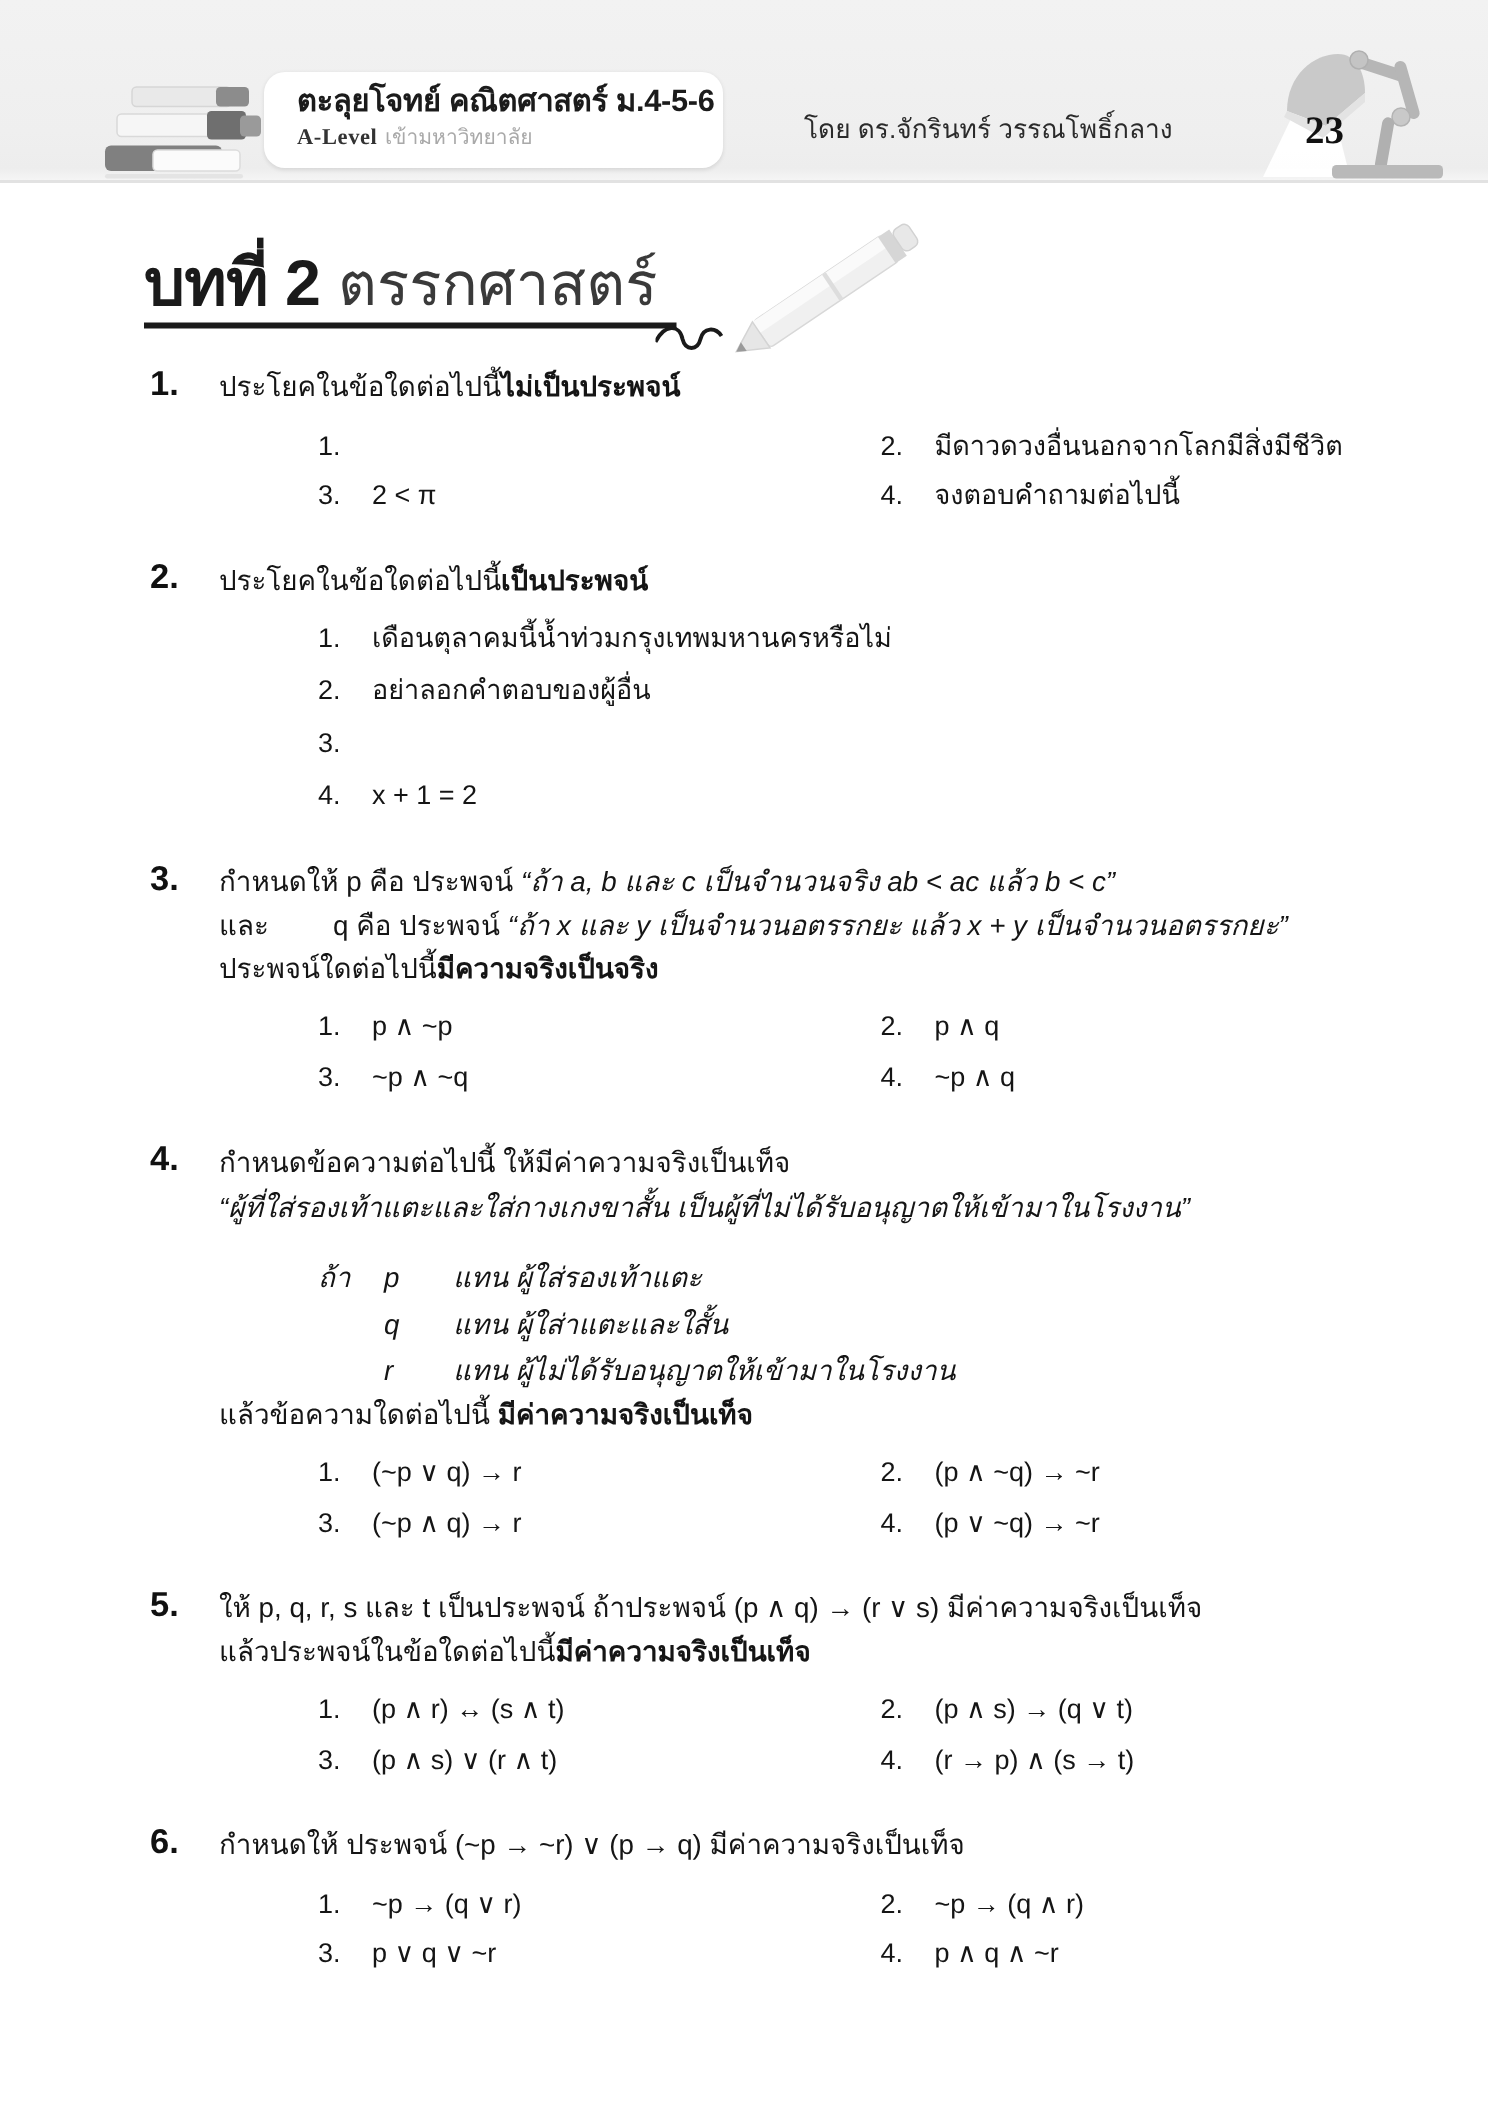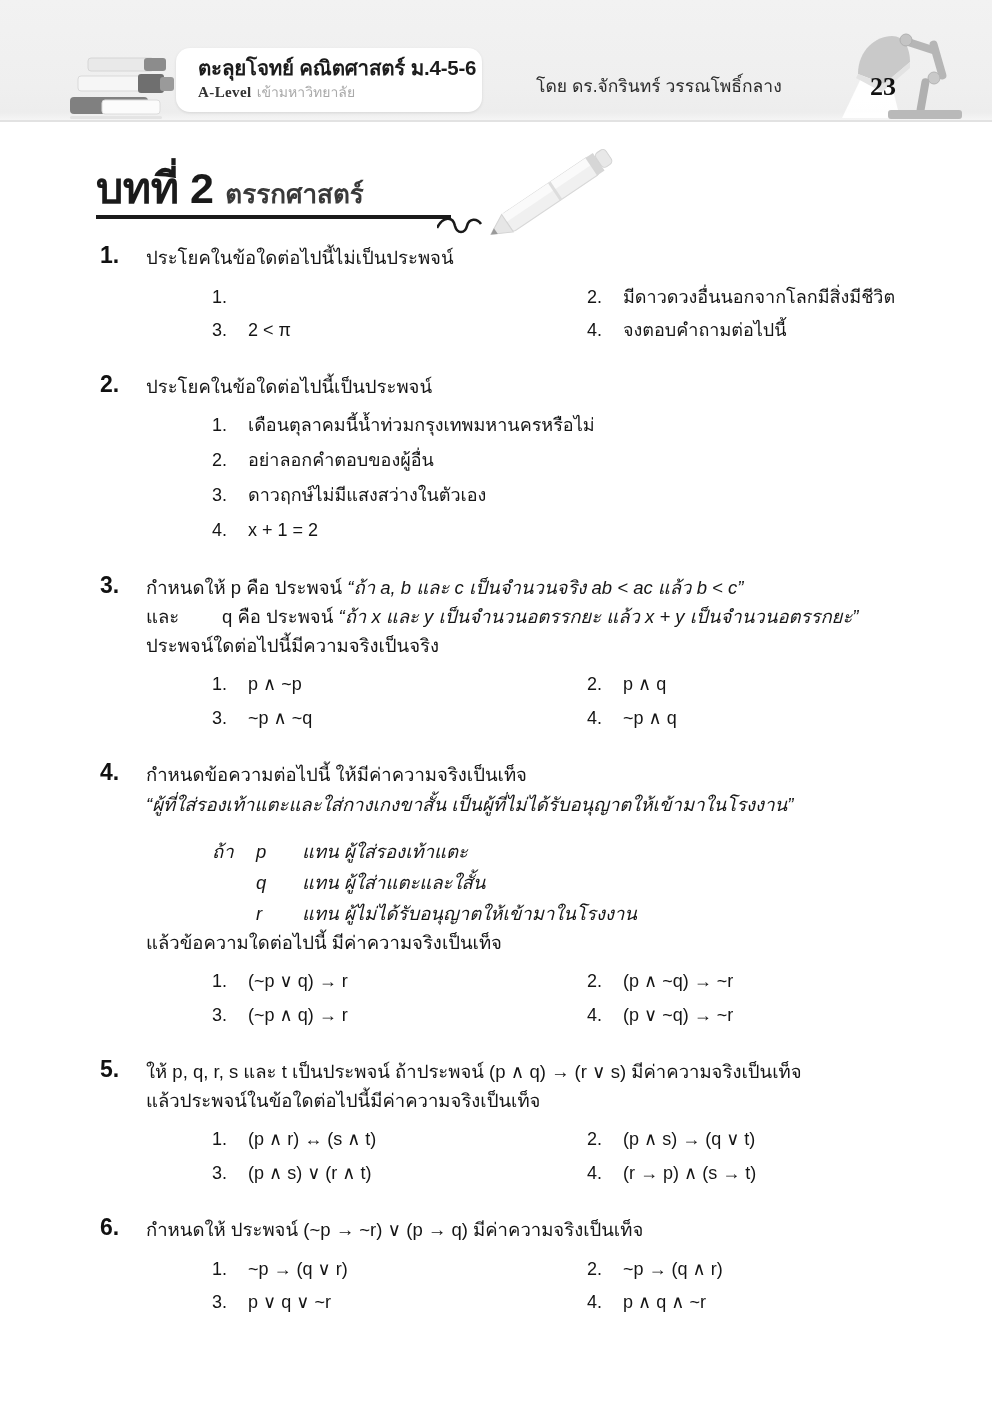--- a/index.html
+++ b/index.html
@@ -104,22 +104,22 @@
     left: 96px; top: 10px;
     white-space: nowrap;
   }
   .chapter-label {
     font-size: 43px;
     font-weight: 700;
     color: #1a1a1a;
     letter-spacing: -0.5px;
   }
   .chapter-name {
-    font-size: 26px;
-    font-weight: 700;
+    font-size: 40px;
+    font-weight: 400;
     color: #3a3a3a;
     margin-left: 12px;
   }
   .chapter-underline {
     position: absolute;
     left: 96px; top: 71px;
     width: 355px; height: 4px;
     background: #1a1a1a;
   }
   .pencil-icon {
@@ -146,21 +146,21 @@
     color: #111111;
   }
   .q-body { padding-left: 46px; }
 
   .q-stem {
     font-size: 18.5px;
     line-height: 1.55;
     color: #151515;
     white-space: nowrap;
   }
-  .b { font-weight: 400; }
+  .b { font-weight: 700; }
   .it { font-style: italic; }
 
   .q-sub {
     font-size: 18.5px;
     line-height: 1.62;
     color: #151515;
     font-style: italic;
     white-space: nowrap;
   }
 
@@ -323,21 +323,20 @@
         <div class="opt">
           <span class="opt-idx">1.</span>
           <span class="opt-text">เดือนตุลาคมนี้น้ำท่วมกรุงเทพมหานครหรือไม่</span>
         </div>
         <div class="opt">
           <span class="opt-idx">2.</span>
           <span class="opt-text">อย่าลอกคำตอบของผู้อื่น</span>
         </div>
         <div class="opt">
           <span class="opt-idx">3.</span>
-          <span class="opt-text">ดาวฤกษ์ไม่มีแสงสว่างในตัวเอง</span>
         </div>
         <div class="opt">
           <span class="opt-idx">4.</span>
           <span class="opt-text">x + 1 = 2</span>
         </div>
       </div>
     </div>
   </div>
 
   <div class="q">

